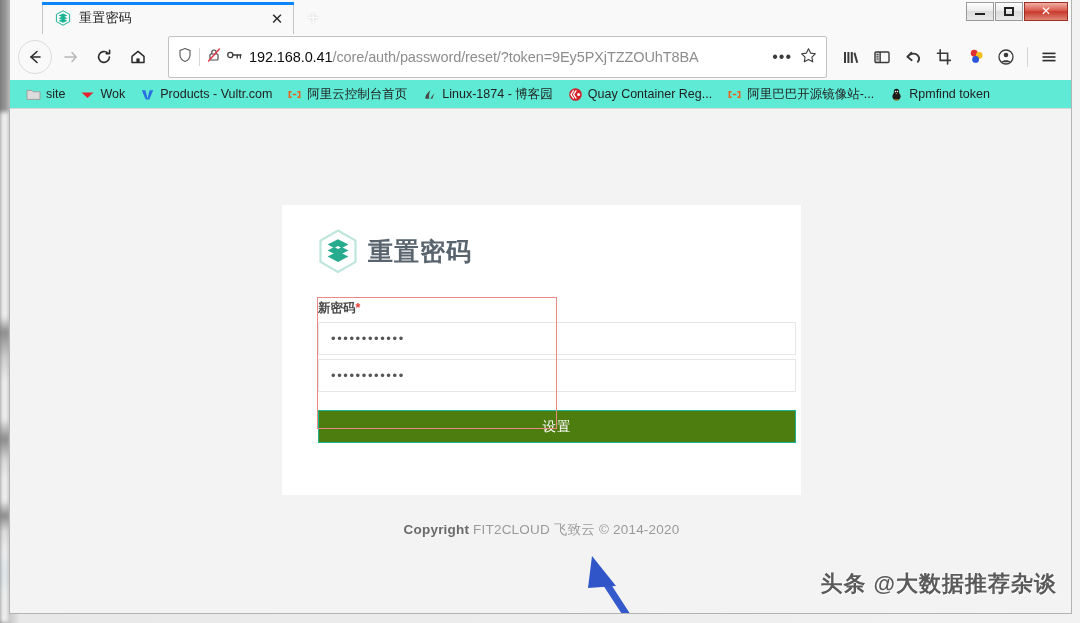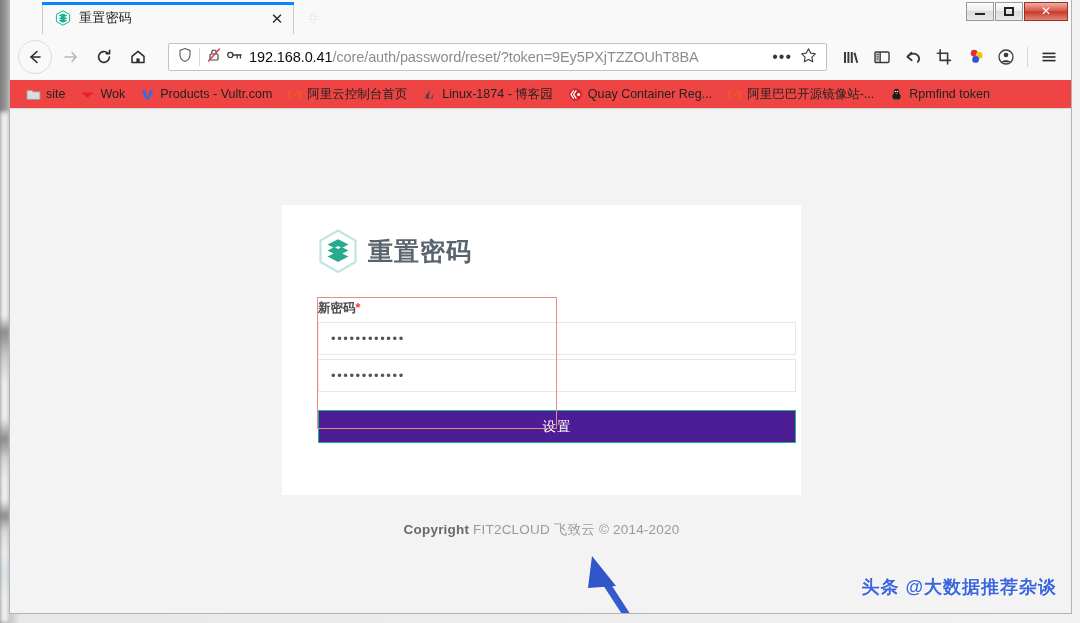--- a/index.html
+++ b/index.html
@@ -134,21 +134,21 @@
     display: flex; align-items: center; justify-content: center;
     margin-right: 2px;
     border-radius: 50%;
   }
   .nav-btn.back { border: 1px solid #dcdcdc; }
   .nav-btn svg { display: block; }
 
   
   .urlbar {
     flex: 1 1 auto;
-    height: 28px;
+    height: 42px;
     margin: 0 6px 0 12px;
     background: #ffffff;
     border: 1px solid #c2c2c2;
     border-radius: 2px;
     display: flex; align-items: center;
     padding: 0 6px 0 8px;
     box-sizing: border-box;
     min-width: 0;
   }
   .urlbar .shield { flex: 0 0 16px; margin-right: 6px; }
@@ -173,21 +173,21 @@
   .tool-icons { display: flex; align-items: center; gap: 3px; margin-left: 4px; }
   .tool-btn {
     width: 28px; height: 28px;
     display: flex; align-items: center; justify-content: center;
   }
   .tool-sep { width: 1px; height: 20px; background: #d5d5d5; margin: 0 4px; }
 
   
   .bookmarks {
     position: absolute; left: 0; top: 80px; width: 100%; height: 29px;
-    background: #ef4444;
+    background: #5eead4;
     border-bottom: 1px solid #d9d9d9;
     display: flex; align-items: center;
     padding-left: 10px;
     box-sizing: border-box;
     overflow: hidden;
   }
   .bm {
     display: flex; align-items: center;
     height: 22px; padding: 0 6px;
     margin-right: 3px;
@@ -249,21 +249,21 @@
     padding: 0 12px;
     font-size: 13px;
     color: #555;
     display: flex; align-items: center;
     letter-spacing: 1.6px;
   }
   .btn-submit {
     display: block;
     margin: 18px 0 0 16px;
     width: 478px; height: 33px;
-    background: #4c1d95;
+    background: #4d7c0f;
     border: 1px solid #1ab394;
     color: #ffffff;
     font-size: 13.5px;
     letter-spacing: 1px;
     text-align: center;
     line-height: 31px;
     box-sizing: border-box;
   }
   .footer-copy {
     position: absolute;
@@ -280,23 +280,23 @@
   .arrow-svg {
     position: absolute; left: 540px; top: 435px;
     width: 170px; height: 155px;
     pointer-events: none;
   }
 
   
   .watermark {
     position: absolute;
     right: 14px; bottom: 14px;
-    font-size: 18px;
+    font-size: 22px;
     font-weight: bold;
-    color: #1d4ed8;
+    color: #404040;
     letter-spacing: 1px;
     text-shadow: 1px 1px 0 rgba(255,255,255,.9), -1px -1px 0 rgba(255,255,255,.6);
     opacity: .85;
     white-space: nowrap;
   }
 </style>
 </head>
 <body>
 
 <div class="desktop-backdrop">

